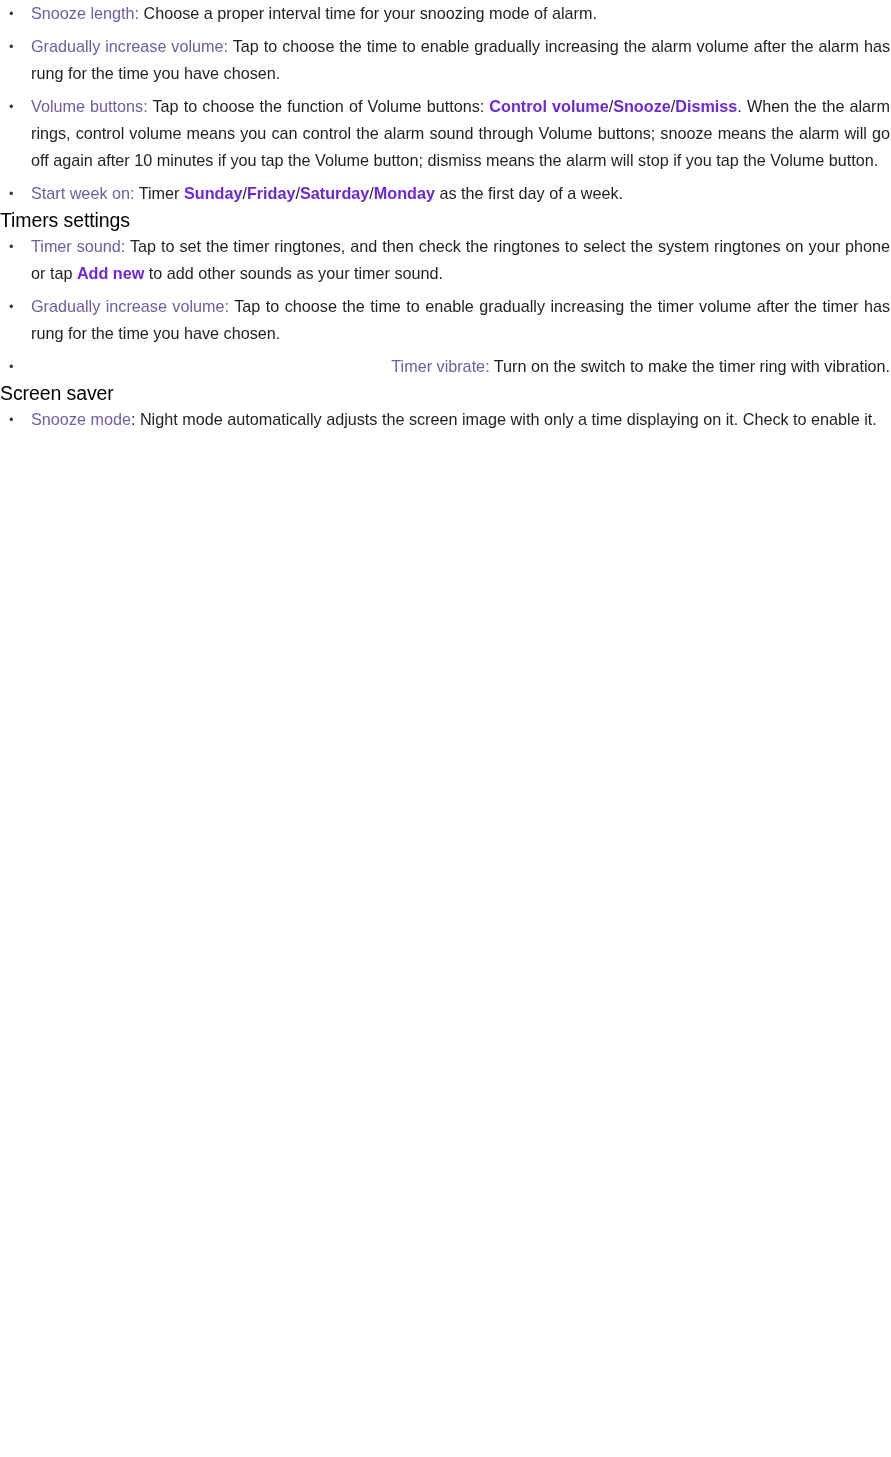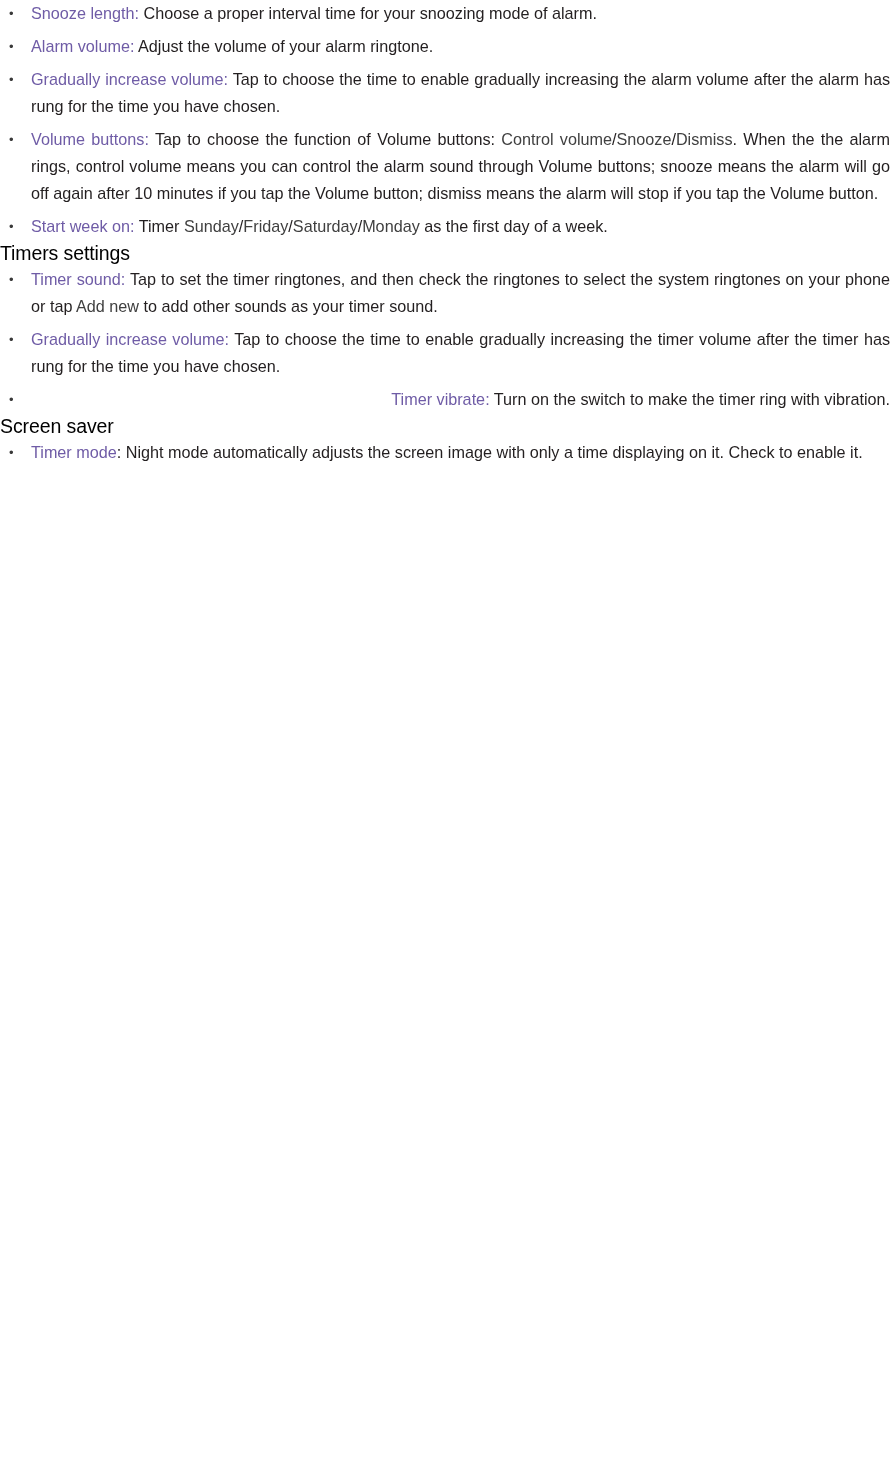--- a/index.html
+++ b/index.html
@@ -85,22 +85,22 @@
     text-align: right;
   }
 
   .first-list { margin-top: 0; }
   .heading-gap-list { margin-top: 7px; }
 
   .term {
     color: #6f5ca6;
   }
   .b {
-    font-weight: normal;
-    color: #404040;
+    font-weight: bold;
+    color: #6d28d9;
   }
 
   
   .footer {
     position: absolute;
     left: 0;
     top: 1432px;
     width: 891px;
     height: 24px;
     font-size: 15.5px;
@@ -139,23 +139,20 @@
 <div class="page">
 
   <div class="content">
 
     <ul class="bullets first-list">
 
       <li>
         <span class="para"><span class="term">Snooze length:</span><span> Choose a proper interval time for your snoozing mode of alarm.</span></span>
       </li>
 
-      <li>
-        <span class="para"><span class="term">Alarm volume:</span><span> Adjust the volume of your alarm ringtone.</span></span>
-      </li>
 
       <li>
         <span class="para"><span class="term">Gradually increase volume:</span><span> Tap to choose the time to enable gradually increasing the alarm volume after the alarm has rung for the time you have chosen.</span></span>
       </li>
 
       <li>
         <span class="para"><span class="term">Volume buttons:</span><span> Tap to choose the function of Volume buttons: </span><span class="b">Control volume</span><span>/</span><span class="b">Snooze</span><span>/</span><span class="b">Dismiss</span><span>. When the the alarm rings, control volume means you can control the alarm sound through Volume buttons; snooze means the alarm will go off again after 10 minutes if you tap the Volume button; dismiss means the alarm will stop if you tap the Volume button.</span></span>
       </li>
 
       <li>
@@ -181,21 +178,21 @@
       </li>
 
     </ul>
 
     <h2 class="section-heading sec-screensaver">Screen saver</h2>
 
     <ul class="bullets heading-gap-list">
 
 
       <li>
-        <span class="para"><span class="term">Timer mode</span><span>: Night mode automatically adjusts the screen image with only a time displaying on it. Check to enable it.</span></span>
+        <span class="para"><span class="term">Snooze mode</span><span>: Night mode automatically adjusts the screen image with only a time displaying on it. Check to enable it.</span></span>
       </li>
 
     </ul>
 
   </div>
 
 
 </div>
 
 </body></html>

